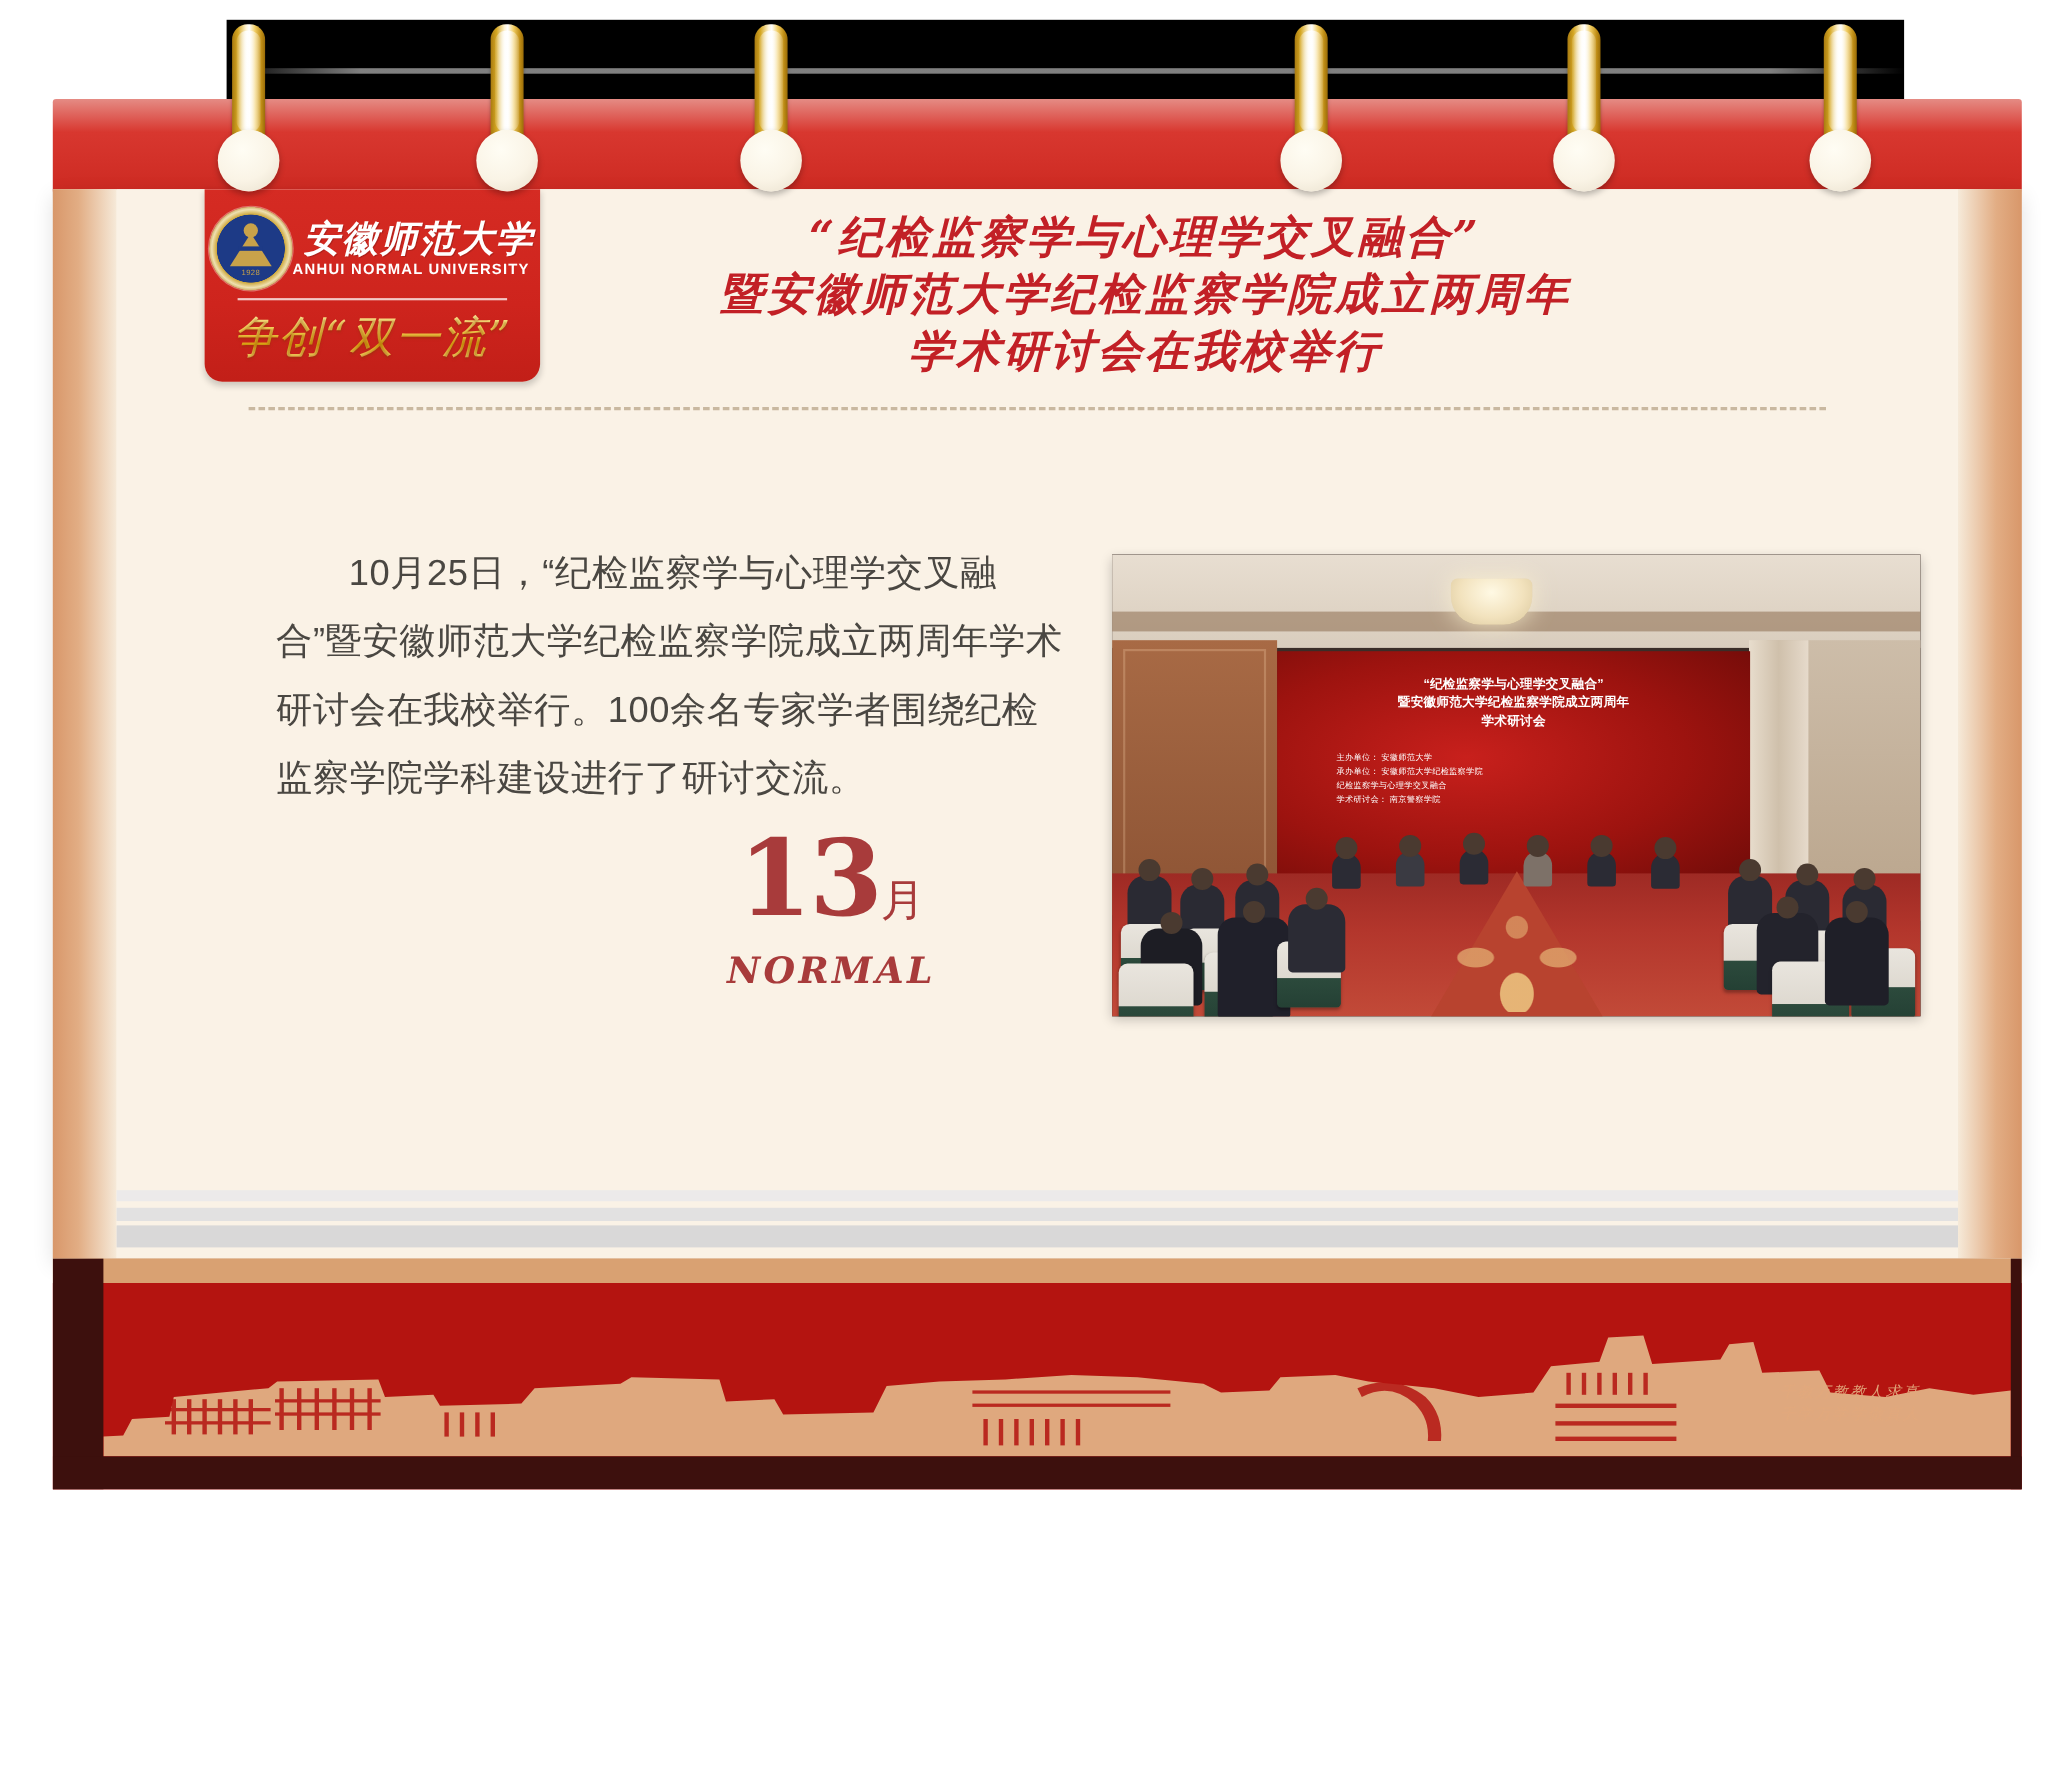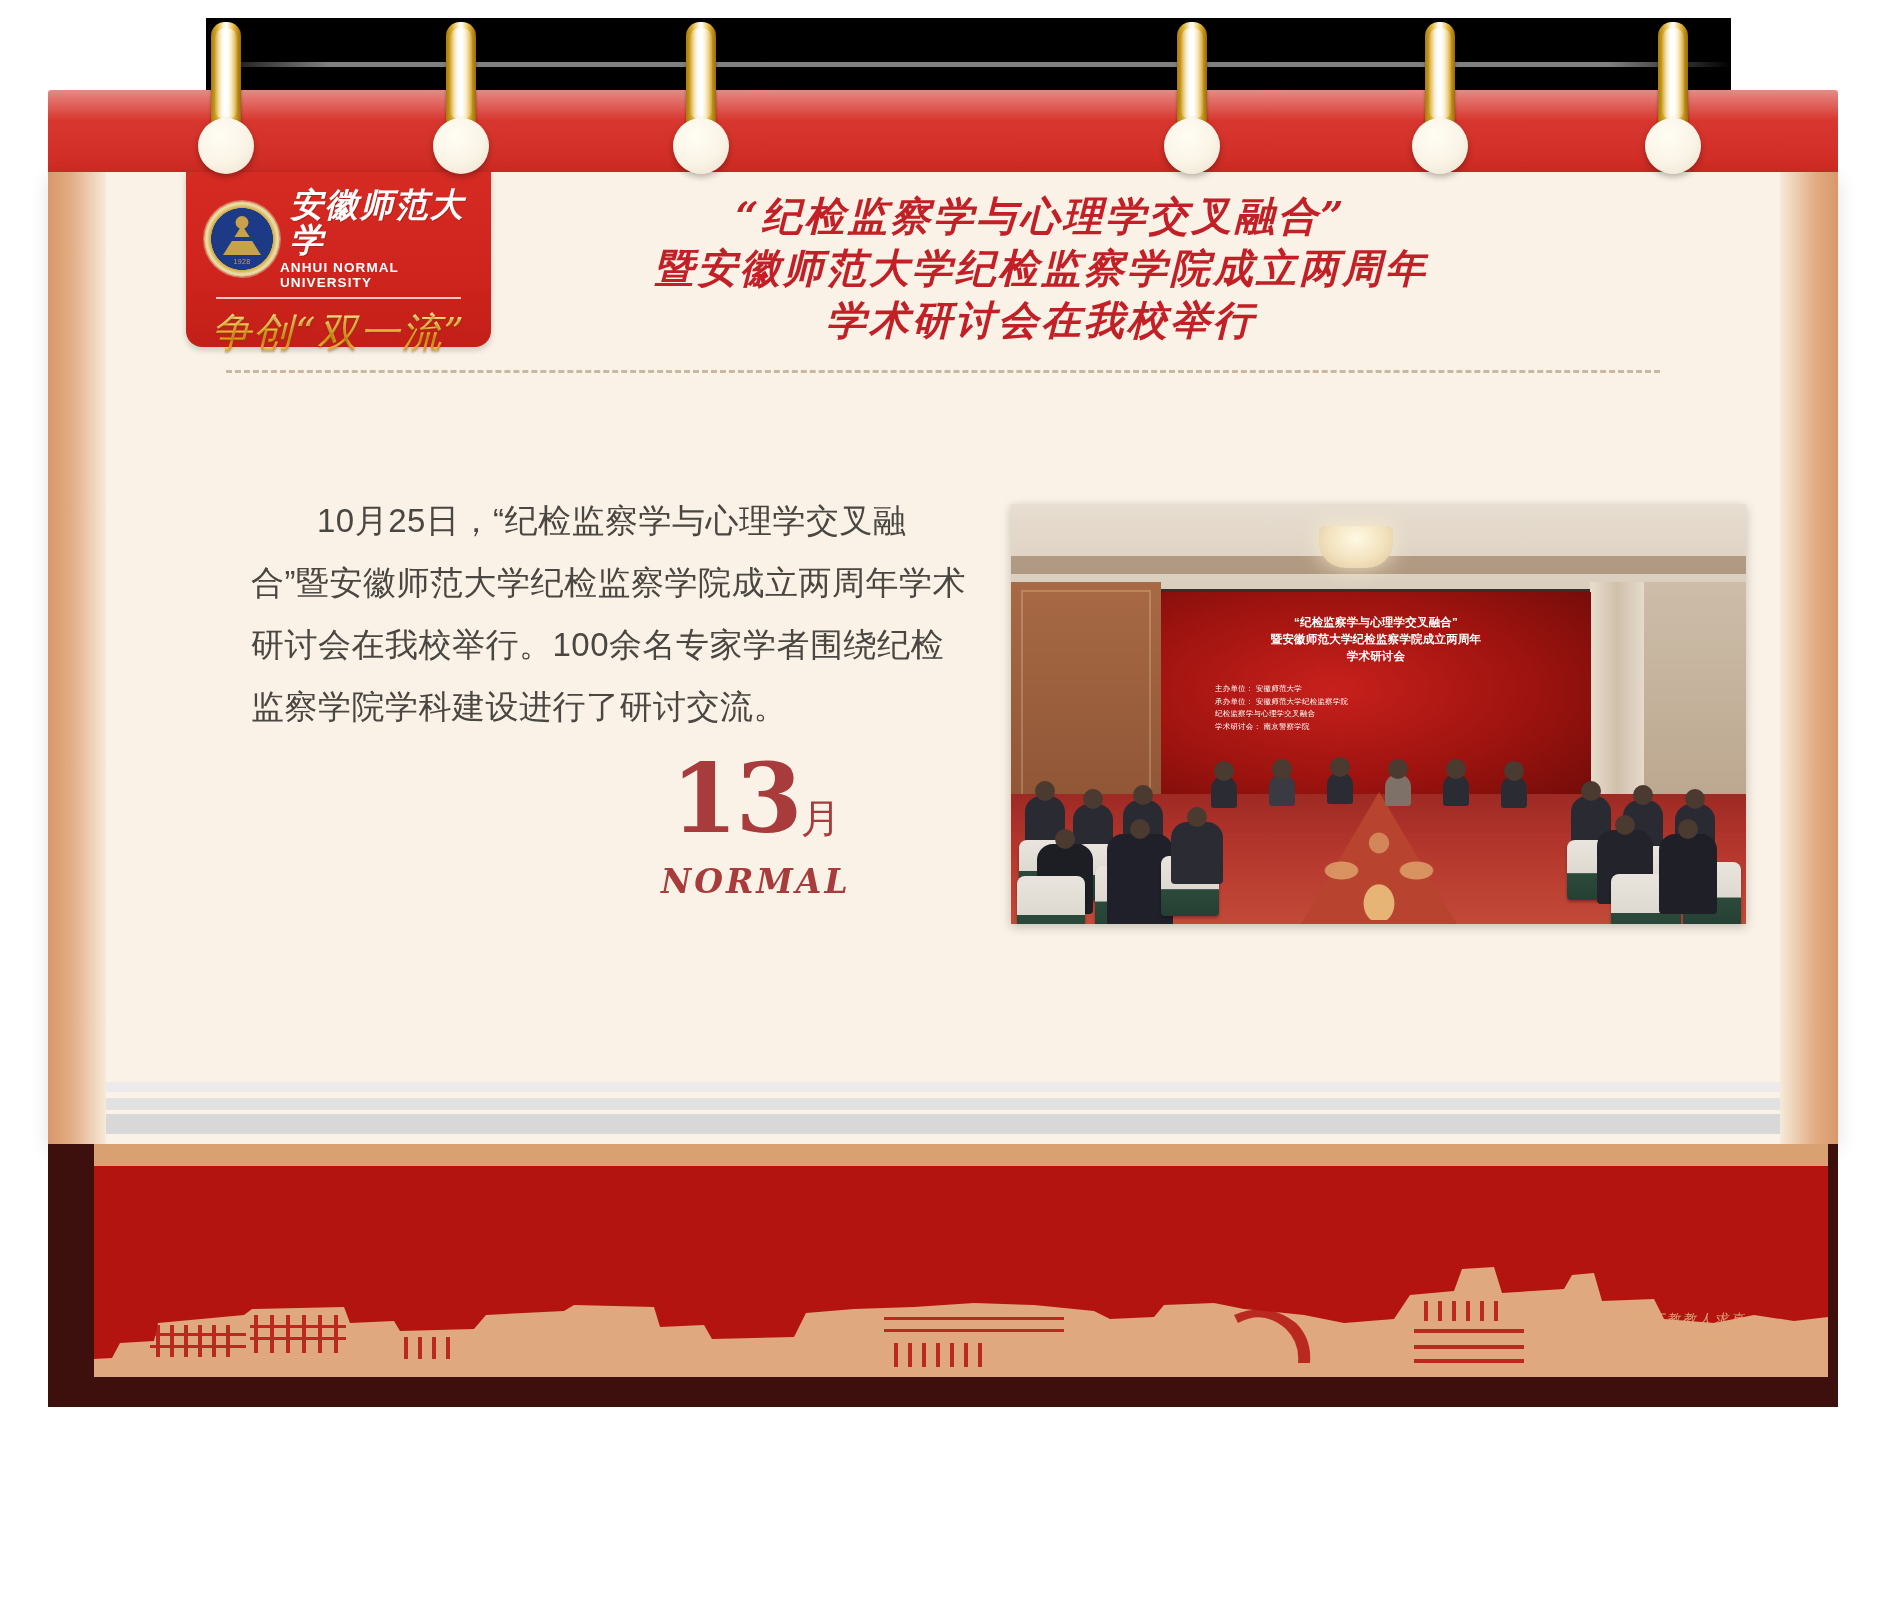--- a/index.html
+++ b/index.html
@@ -97,21 +97,21 @@
   
   .plaque {
     position: absolute;
     left: 80px; top: 0px;
     width: 305px; height: 175px;
     background: linear-gradient(to bottom, #d52b23 0%, #ce241d 60%, #c21f18 100%);
     border-radius: 0 0 16px 16px;
     z-index: 4;
     box-shadow: 0 3px 6px rgba(0,0,0,.18);
   }
-  .plaque .row1 { display:flex; align-items:center; padding: 16px 0 0 18px; }
+  .plaque .row1 { display:flex; align-items:center; padding: 16px 0 0 4px; }
   .seal {
     width: 76px; height: 76px; border-radius: 50%;
     background: radial-gradient(circle at 50% 50%, #1d3a86 0%, #1d3a86 57%, #cfa93f 58%, #efe0b0 66%, #b7903a 74%, #f3ead6 80%, #ffffff 100%);
     position: relative; flex: none;
     box-shadow: 0 0 0 1px rgba(255,255,255,.35);
   }
   .seal .torch {
     position:absolute; left:50%; top:24px; transform:translateX(-50%);
     width:0; height:0;
     border-left: 19px solid transparent;
@@ -294,21 +294,21 @@
     background: #2a2a33;
   }
   .person::before{
     content:""; position:absolute; left:50%; top:-15px; transform:translateX(-50%);
     width:20px;height:20px;border-radius:50%;background:#4a3a30;
   }
 
   
   .footer {
     position: absolute;
-    left: 48px; top: 1144px; width: 1790px; height: 263px;
+    left: 48px; top: 1144px; width: 1790px; height: 210px;
     background: linear-gradient(to bottom,#d9a172 0%, #d9a172 22px, #b41410 22px, #b41410 100%);
     overflow: hidden;
   }
   .footer .darkedge{
     position:absolute; left:0; top:0; width:46px; height:100%;
     background:#3d100d;
   }
   .footer .darkedge-r{
     position:absolute; right:0; top:0; width:10px; height:100%;
     background:#3d100d;

